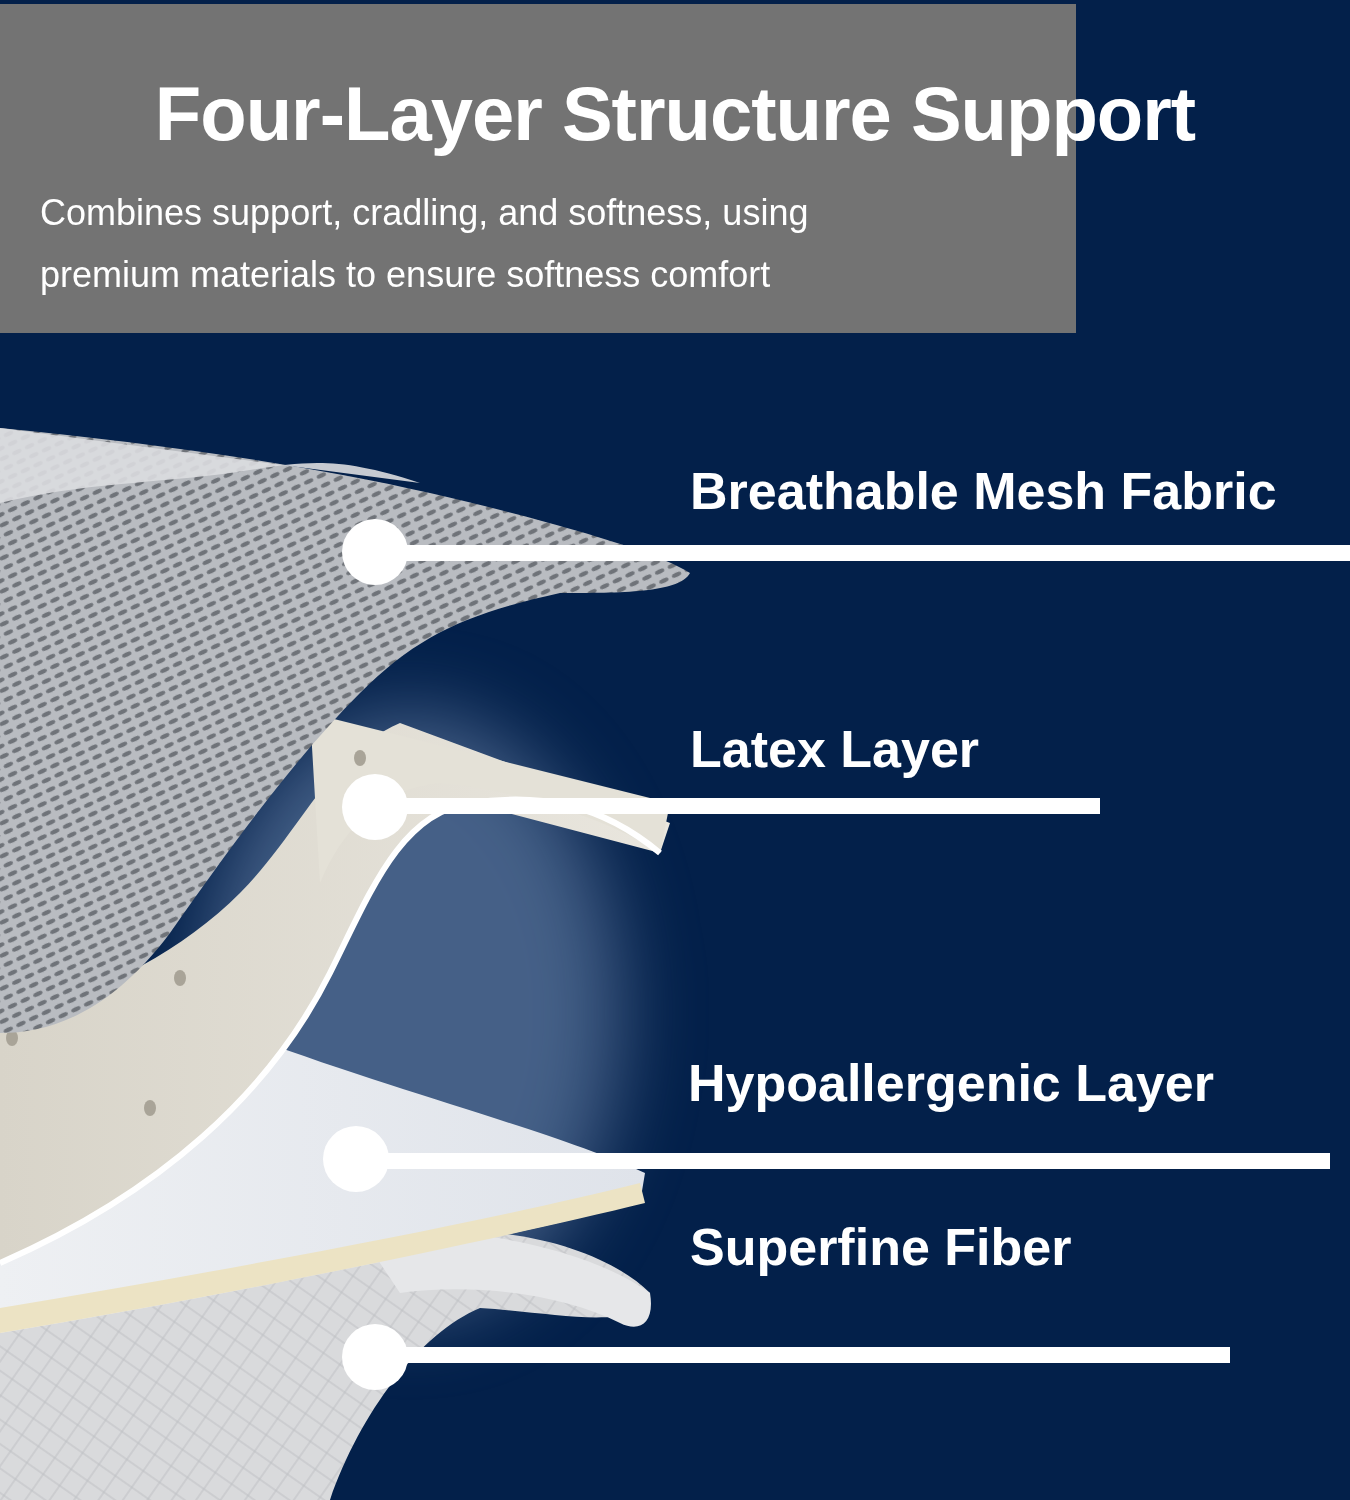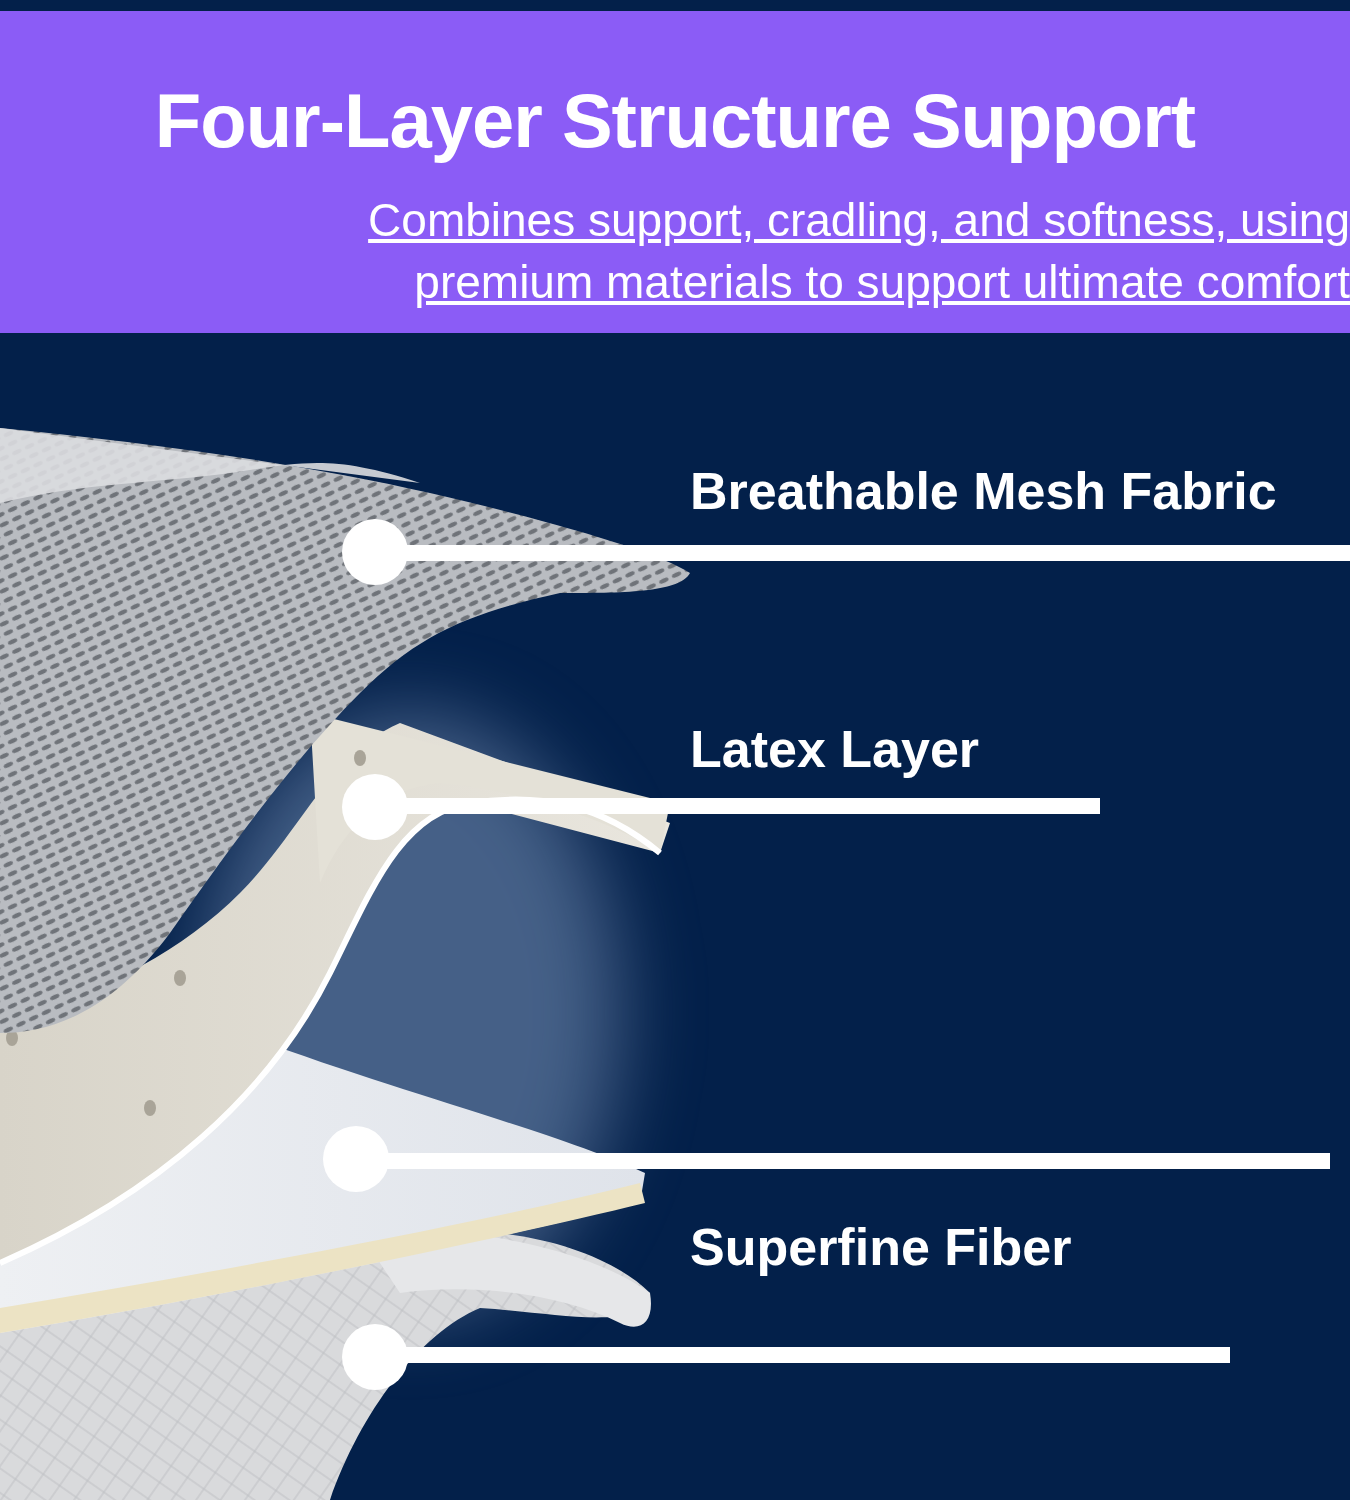--- a/index.html
+++ b/index.html
@@ -1,34 +1,34 @@
 <!DOCTYPE html>
 <html><head>
 <meta charset="utf-8">
 <style>
   html,body{margin:0;padding:0;}
   body{width:1350px;height:1500px;overflow:hidden;position:relative;background:#03204a;font-family:"Liberation Sans","DejaVu Sans",sans-serif;}
-  .header{position:absolute;left:0;top:11px;width:1350px;height:333px;background:#8b5cf6;color:#fff;}
+  .header{position:absolute;left:0;top:4px;width:1076px;height:333px;background:#737373;color:#fff;}
   .title{position:absolute;left:0;width:1350px;top:60px;text-align:center;font-size:76px;font-weight:bold;letter-spacing:-1px;line-height:100px;}
-  .subtitle{position:absolute;left:40px;width:1310px;top:178px;text-align:right;font-size:46px;line-height:62px;text-decoration:underline;}
+  .subtitle{position:absolute;left:40px;width:1310px;top:178px;text-align:left;font-size:36px;line-height:62px;}
   .main{position:absolute;left:0;top:333px;width:1350px;height:1458px;background:#03204a;overflow:hidden;}
   .glow{position:absolute;border-radius:50%;filter:blur(40px);}
   .layer{position:absolute;}
   .label{position:absolute;color:#fff;font-weight:bold;font-size:52px;line-height:60px;white-space:nowrap;}
   .line{position:absolute;height:16px;background:#fff;}
   .dot{position:absolute;width:66px;height:66px;border-radius:50%;background:#fff;}
 </style>
 </head>
 <body>
 
 <div class="header">
   <div class="title">Four-Layer Structure Support</div>
   <div class="subtitle">
     <div>Combines support, cradling, and softness, using</div>
-    <div>premium materials to support ultimate comfort</div>
+    <div>premium materials to ensure softness comfort</div>
   </div>
 </div>
 
 <div class="main">
 
   <div class="glow" style="left:200px;top:380px;width:420px;height:600px;background:rgba(150,175,210,0.45);"></div>
 
   <svg class="layer" width="700" height="1167" viewBox="0 0 700 1167" style="left:0;top:0;">
     <defs>
       <pattern id="mesh" width="14" height="10" patternUnits="userSpaceOnUse" patternTransform="rotate(-25)">
@@ -70,19 +70,20 @@
   </svg>
 
   <div class="label" style="left:690px;top:128px;">Breathable Mesh Fabric</div>
   <div class="line" style="left:375px;top:212px;width:975px;"></div>
   <div class="dot" style="left:342px;top:186px;"></div>
 
   <div class="label" style="left:690px;top:386px;">Latex Layer</div>
   <div class="line" style="left:375px;top:465px;width:725px;"></div>
   <div class="dot" style="left:342px;top:441px;"></div>
 
+  <div class="label" style="left:688px;top:720px;">Hypoallergenic Layer</div>
   <div class="line" style="left:355px;top:820px;width:975px;"></div>
   <div class="dot" style="left:323px;top:793px;"></div>
 
   <div class="label" style="left:690px;top:884px;">Superfine Fiber</div>
   <div class="line" style="left:375px;top:1014px;width:855px;"></div>
   <div class="dot" style="left:342px;top:991px;"></div>
 </div>
 
 </body></html>

